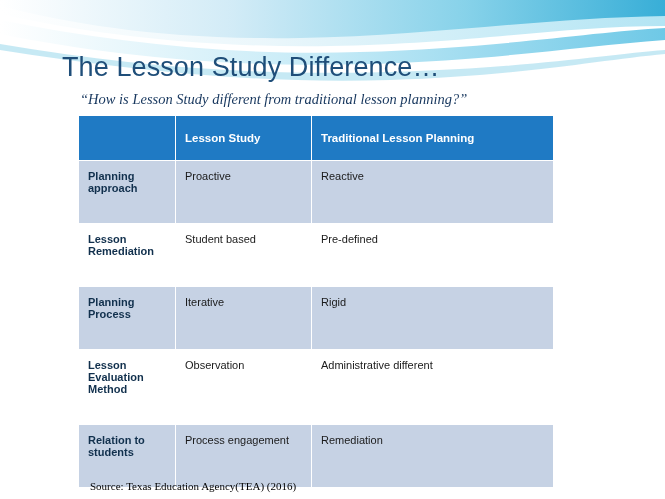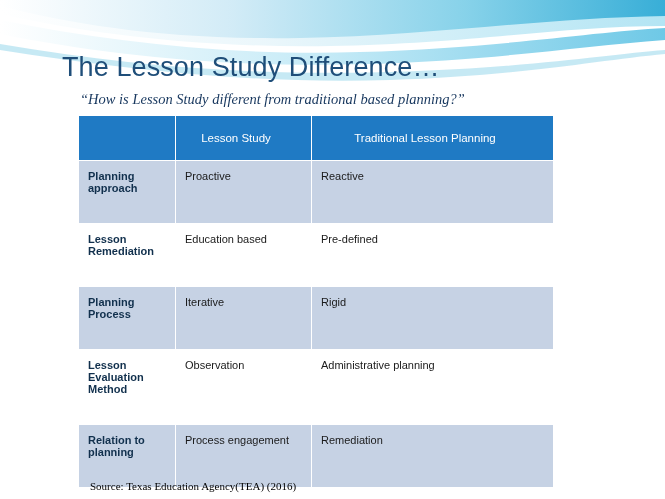--- a/index.html
+++ b/index.html
@@ -58,22 +58,22 @@
     border-collapse: collapse;
     table-layout: fixed;
   }
   table.compare col.c1 { width: 97px; }
   table.compare col.c2 { width: 136px; }
   table.compare col.c3 { width: 242px; }
   table.compare th {
     background: #1f7ac4;
     color: #ffffff;
     font-size: 11.5px;
-    font-weight: normal;
-    text-align: center;
+    font-weight: bold;
+    text-align: left;
     padding: 9px 24px 9px 9px;
     vertical-align: middle;
     height: 26px;
     border: 1px solid #ffffff;
     font-family: "Liberation Sans", sans-serif;
   }
   table.compare th.blank {
     background: #1f7ac4;
   }
   table.compare td {
@@ -135,21 +135,21 @@
       </linearGradient>
     </defs>
     <path d="M0,0 L665,0 L665,26 C560,26 470,44 330,46 C200,48 90,34 0,14 Z" fill="url(#g2)" opacity="0.75"></path>
     <path d="M0,0 L665,0 L665,16 C540,18 430,36 300,38 C170,40 80,26 0,6 Z" fill="url(#g1)" opacity="0.9"></path>
     <path d="M0,20 C110,42 230,56 360,52 C500,48 590,32 665,28 L665,40 C580,46 500,60 370,64 C230,68 110,56 0,34 Z" fill="url(#g3)" opacity="0.85"></path>
     <path d="M0,36 C120,58 240,70 380,66 C520,62 600,46 665,42 L665,48 C590,54 510,70 380,74 C240,78 120,64 0,44 Z" fill="#ffffff" opacity="0.55"></path>
     <path d="M0,44 C130,66 250,76 390,72 C530,68 610,54 665,50 L665,54 C600,60 520,76 390,80 C250,84 130,70 0,50 Z" fill="#8ed3ea" opacity="0.5"></path>
   </svg>
 
   <div class="title">The Lesson Study Difference…</div>
-  <div class="subtitle">“How is Lesson Study different from traditional based planning?”</div>
+  <div class="subtitle">“How is Lesson Study different from traditional lesson planning?”</div>
 
   <table class="compare">
     <colgroup>
       <col class="c1">
         <col class="c2">
         <col class="c3">
     </colgroup>
     <thead>
       <tr>
         <th class="blank"></th>
@@ -158,35 +158,35 @@
       </tr>
     </thead>
     <tbody>
       <tr class="shade r-tall">
         <td class="label">Planning approach</td>
         <td>Proactive</td>
         <td>Reactive</td>
       </tr>
       <tr class="plain r-tall">
         <td class="label">Lesson Remediation</td>
-        <td>Education based</td>
+        <td>Student based</td>
         <td>Pre-defined</td>
       </tr>
       <tr class="shade r-tall">
         <td class="label">Planning Process</td>
         <td>Iterative</td>
         <td>Rigid</td>
       </tr>
       <tr class="plain r-xtall">
         <td class="label">Lesson Evaluation Method</td>
         <td>Observation</td>
-        <td>Administrative planning</td>
+        <td>Administrative different</td>
       </tr>
       <tr class="shade r-tall">
-        <td class="label">Relation to planning</td>
+        <td class="label">Relation to students</td>
         <td>Process engagement</td>
         <td>Remediation</td>
       </tr>
       <tr class="plain r-short">
         <td class="label">Goals</td>
         <td>Improving teaching</td>
         <td>Professional development</td>
       </tr>
     </tbody>
   </table>

